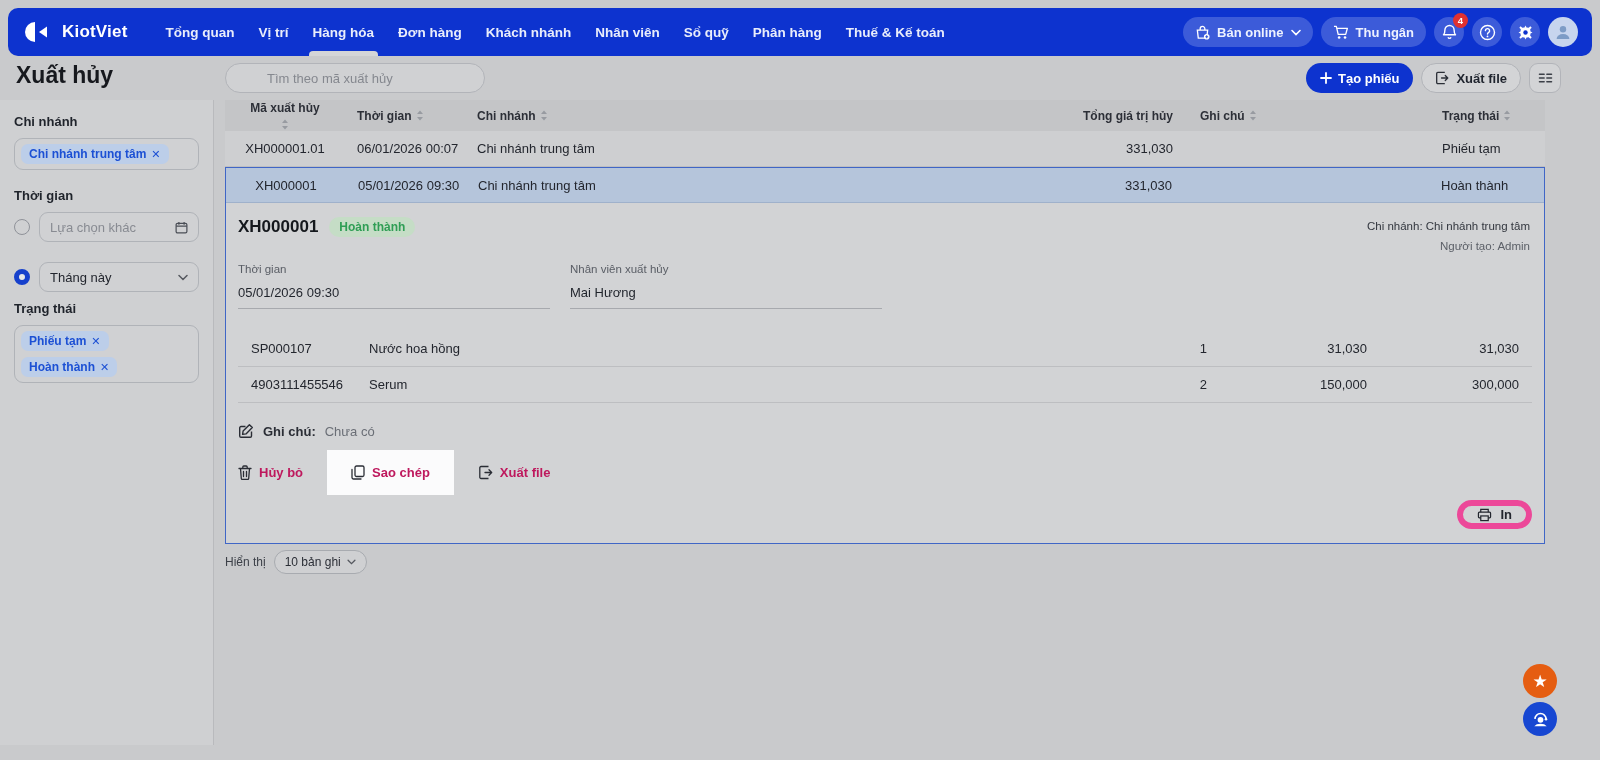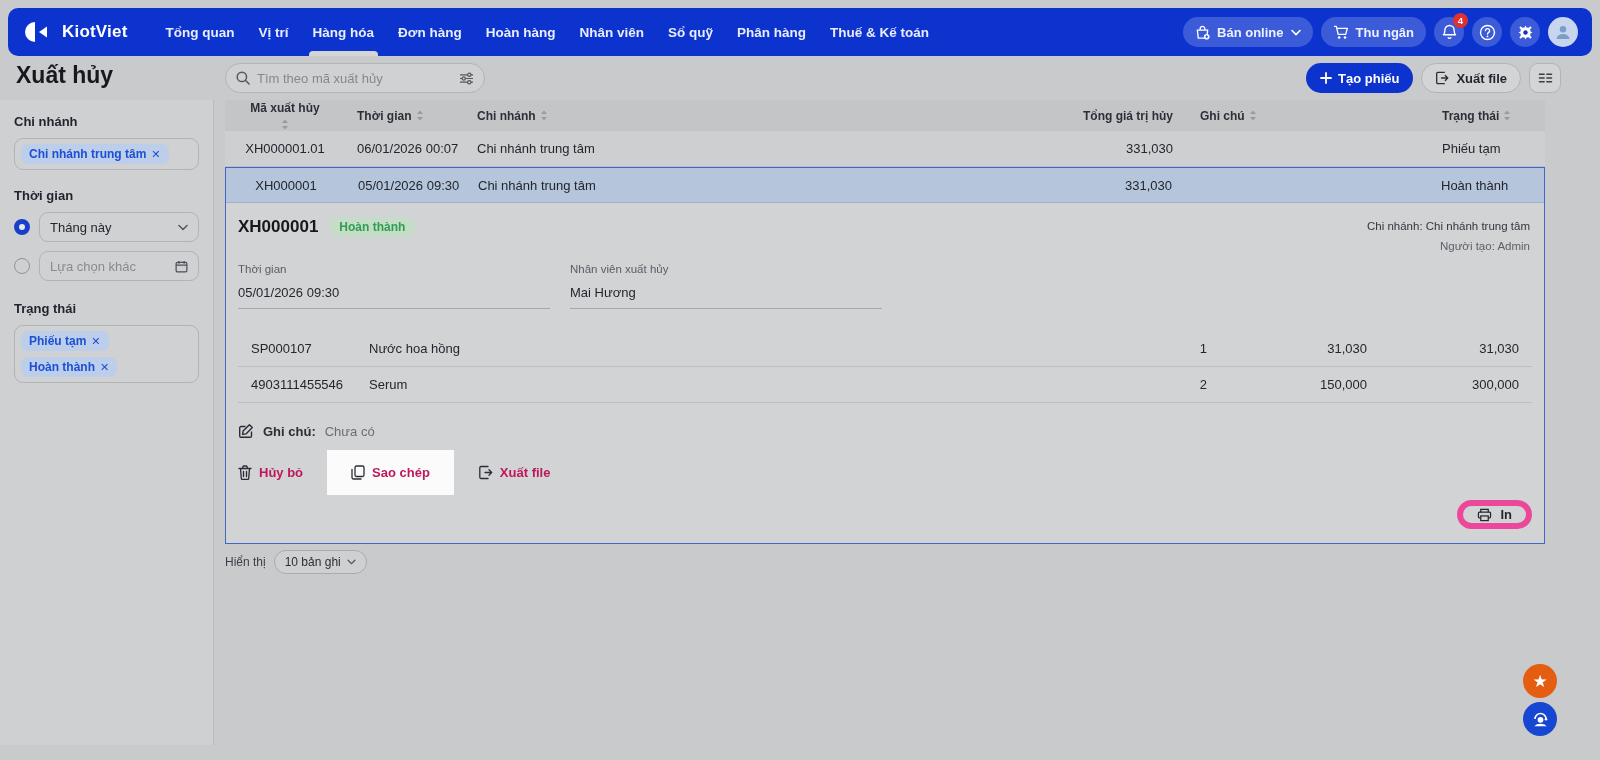--- a/index.html
+++ b/index.html
@@ -14,21 +14,21 @@
   .nav-item { color:#e9edfb; font-size:13.5px; font-weight:bold; padding:0 12px; height:48px; display:flex; align-items:center; position:relative; cursor:pointer; white-space:nowrap; }
   .nav-item.active::after { content:""; position:absolute; left:8px; right:8px; bottom:0; height:5px; background:#d4d5d7; border-radius:4px 4px 0 0; }
   .tb-right { margin-left:auto; display:flex; align-items:center; gap:8px; }
   .pill-btn { display:flex; align-items:center; gap:7px; height:30px; padding:0 12px; border-radius:16px; background:rgba(226,236,255,.22); color:#eef2ff; font-size:13px; font-weight:bold; cursor:pointer; white-space:nowrap; }
   .icon-btn { width:30px; height:30px; border-radius:50%; background:rgba(226,236,255,.22); display:flex; align-items:center; justify-content:center; position:relative; cursor:pointer; color:#fff; }
   .badge { position:absolute; top:-4px; right:-4px; min-width:15px; height:15px; border-radius:8px; background:#e03131; color:#fff; font-size:9.5px; font-weight:bold; display:flex; align-items:center; justify-content:center; padding:0 3px; }
   .avatar-btn { background:#c7d5ee; }
 
   
   .page-title { position:absolute; left:16px; top:62px; font-size:23px; font-weight:bold; color:#16181d; }
-  .searchbar { position:absolute; left:225px; top:63px; width:260px; height:30px; border:1px solid #b2b4b9; border-radius:16px; background:#d0d1d3; display:flex; align-items:center; padding:0 10px; gap:7px; }
+  .searchbar { position:absolute; left:225px; top:63px; width:260px; height:30px; border:1px solid #b2b4b9; border-radius:16px; background:#d0d1d3; display:flex; align-items:center; padding:0 10px; gap:7px;flex-direction:column; }
   .searchbar input { flex:1; border:0; background:transparent; outline:none; font-size:13px; color:#3c4048; font-family:inherit; }
   .searchbar input::placeholder { color:#85888f; }
   .hdr-actions { position:absolute; right:39px; top:63px; display:flex; align-items:center; gap:8px; }
   .btn-primary { display:flex; align-items:center; gap:6px; height:30px; padding:0 14px; border-radius:16px; background:#0d33cf; color:#fff; font-size:13px; font-weight:bold; cursor:pointer; }
   .btn-light { display:flex; align-items:center; gap:7px; height:30px; padding:0 13px; border-radius:16px; background:#d3d4d6; border:1px solid #b2b4b9; color:#1f242e; font-size:13px; font-weight:bold; cursor:pointer; }
   .btn-icon-sq { width:32px; height:30px; border-radius:9px; background:#d3d4d6; border:1px solid #b2b4b9; display:flex; align-items:center; justify-content:center; cursor:pointer; color:#3b3f47; }
 
   
   .sidebar { position:absolute; left:0; top:100px; width:214px; height:645px; background:#cfd0d2; border-right:1px solid #b9babd; padding:14px 14px; }
   .side-h { font-size:13px; font-weight:bold; color:#1f232b; margin-bottom:9px; }
@@ -99,21 +99,21 @@
       <path d="M13 2 A10 10 0 0 0 13 22 Z" fill="#ffffff"></path>
       <path d="M25 6.5 L17 12 L25 17.5 Z" fill="#ffffff"></path>
     </svg>
     <span class="brand">KiotViet</span>
   </div>
   <div class="mainnav">
     <div class="nav-item">Tổng quan</div>
     <div class="nav-item">Vị trí</div>
     <div class="nav-item active">Hàng hóa</div>
     <div class="nav-item">Đơn hàng</div>
-    <div class="nav-item">Hoàn hàng</div>
+    <div class="nav-item">Khách nhánh</div>
     <div class="nav-item">Nhân viên</div>
     <div class="nav-item">Sổ quỹ</div>
     <div class="nav-item">Phân hàng</div>
     <div class="nav-item">Thuế &amp; Kế toán</div>
   </div>
   <div class="tb-right">
     <div class="pill-btn">
       <svg width="15" height="15" viewBox="0 0 16 16">
           <path d="M2.5 5.5 h11 l-1 8.5 h-9 z M5.5 5.5 V4 a2.5 2.5 0 0 1 5 0 v1.5" fill="none" stroke="#fff" stroke-width="1.4"></path>
           <circle cx="12.5" cy="12.5" r="3" fill="#fff"></circle>
@@ -201,36 +201,36 @@
 <div class="sidebar">
   <div class="side-h">Chi nhánh</div>
   <div class="chip-box">
     <div class="chip">
       <span>Chi nhánh trung tâm</span>
       <span class="x">✕</span>
     </div>
   </div>
 
   <div class="side-h">Thời gian</div>
-  <div class="frow">
-    <div class="radio on"></div>
-    <div class="sel-box">
-      <span>Tháng này</span>
-      <svg width="10" height="7" viewBox="0 0 10 7">
-          <path d="M1 1.5 L5 5.5 L9 1.5" fill="none" stroke="#55585f" stroke-width="1.5" stroke-linecap="round"></path>
-        </svg>
-    </div>
-  </div>
   <div class="frow" style="margin-bottom:20px;">
     <div class="radio off"></div>
     <div class="sel-box ph">
       <span>Lựa chọn khác</span>
       <svg width="13" height="13" viewBox="0 0 14 14">
           <rect x="1.2" y="2.5" width="11.6" height="10.3" rx="1.5" fill="none" stroke="#4a4e56" stroke-width="1.3"></rect>
           <path d="M4.2 1 v3 M9.8 1 v3 M1.2 5.6 h11.6" stroke="#4a4e56" stroke-width="1.3"></path>
+        </svg>
+    </div>
+  </div>
+  <div class="frow">
+    <div class="radio on"></div>
+    <div class="sel-box">
+      <span>Tháng này</span>
+      <svg width="10" height="7" viewBox="0 0 10 7">
+          <path d="M1 1.5 L5 5.5 L9 1.5" fill="none" stroke="#55585f" stroke-width="1.5" stroke-linecap="round"></path>
         </svg>
     </div>
   </div>
 
   <div class="side-h">Trạng thái</div>
   <div class="chip-box">
     <div class="chip">
       <span>Phiếu tạm</span>
       <span class="x">✕</span>
     </div>

